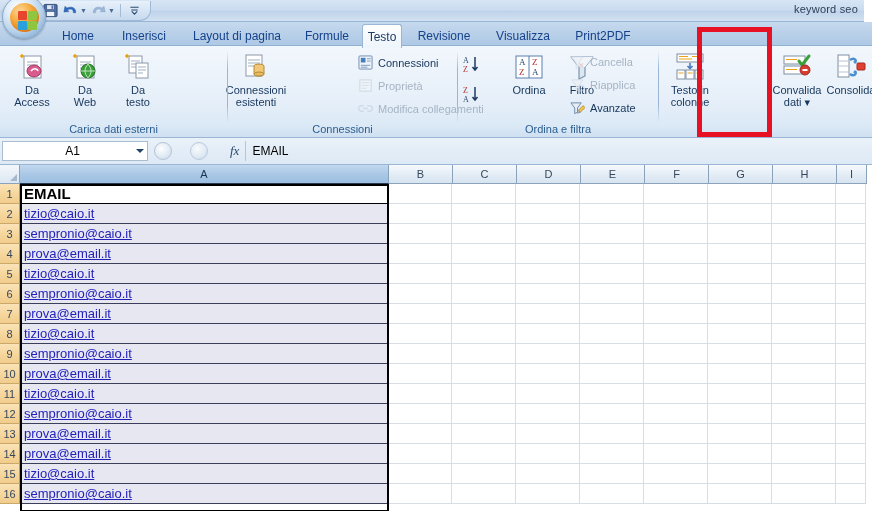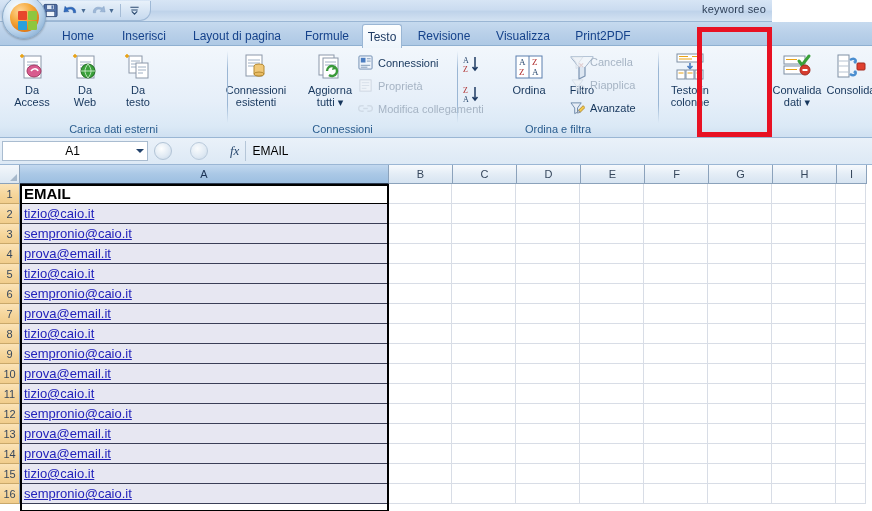--- a/index.html
+++ b/index.html
@@ -7,21 +7,21 @@
     margin: 0; padding: 0;
     width: 872px; height: 511px;
     overflow: hidden;
     font-family: "Liberation Sans", sans-serif;
     -webkit-font-smoothing: antialiased;
   }
   body { background: #fff; position: relative; }
 
   
   #titlebar {
-    position: absolute; left: 0; top: 0; width: 772px; height: 22px;
+    position: absolute; left: 0; top: 0; width: 864px; height: 22px;
     background: linear-gradient(to bottom, #d7e5f5 0%, #cbdcf0 45%, #bfd3ea 55%, #d3e2f2 100%);
     border-bottom: 1px solid #9ab6d4;
   }
   #qat {
     position: absolute; left: 36px; top: 1px;
     height: 20px; padding: 0 7px 0 5px;
     display: flex; align-items: center; gap: 3px;
     background: linear-gradient(to bottom, #e8f1fa, #c6d9ee);
     border: 1px solid #9fb9d6;
     border-top: none;
@@ -333,35 +333,20 @@
               <path d="M7 8h12M7 11h12M7 14h8"></path>
             </g>
             <ellipse cx="18" cy="14" rx="5" ry="2" fill="#f0c878" stroke="#b58a32"></ellipse>
             <path d="M13 14v8c0 1.1 2.2 2 5 2s5-.9 5-2v-8" fill="#f0c878" stroke="#b58a32"></path>
             <ellipse cx="18" cy="22" rx="5" ry="2" fill="#e8bb63" stroke="#b58a32"></ellipse>
           </svg>
         </div>
         <div class="lbl">Connessioni</div>
         <div>esistenti</div>
       </div>
-      <div class="bigbtn" style="left: 74px;">
-        <div class="ic" style="height: 30px; display: flex; align-items: center;">
-          <svg width="30" height="30" viewBox="0 0 30 30">
-            <rect x="4" y="3" width="15" height="20" fill="#fff" stroke="#8b98a9"></rect>
-            <rect x="8" y="6" width="15" height="20" fill="#fff" stroke="#8b98a9"></rect>
-            <g stroke="#9fb0c4">
-              <path d="M10 10h11M10 13h11"></path>
-            </g>
-            <path d="M12 19a5 5 0 1 1 2 4" stroke="#3a9a3a" stroke-width="2.4" fill="none"></path>
-            <path d="M18 14l-1 4 4-1z" fill="#3a9a3a"></path>
-          </svg>
-        </div>
-        <div class="lbl">Aggiorna</div>
-        <div>tutti ▾</div>
-      </div>
       <div class="smallitem" style="left: 130px; top: 9px;">
         <span class="ic" style="width: 16px; height: 15px; display: flex; align-items: center; opacity: 1;">
           <svg width="15" height="15" viewBox="0 0 16 16">
             <rect x="1" y="1" width="14" height="14" rx="1" fill="#eef4fb" stroke="#6d8bb0"></rect>
             <rect x="3" y="3" width="5" height="5" fill="#4a7cc0"></rect>
             <path d="M9.5 4h4M9.5 6.5h4M3 11h10M3 13h7" stroke="#7d96b5"></path>
           </svg>
         </span>
         <span>Connessioni</span>
       </div>

